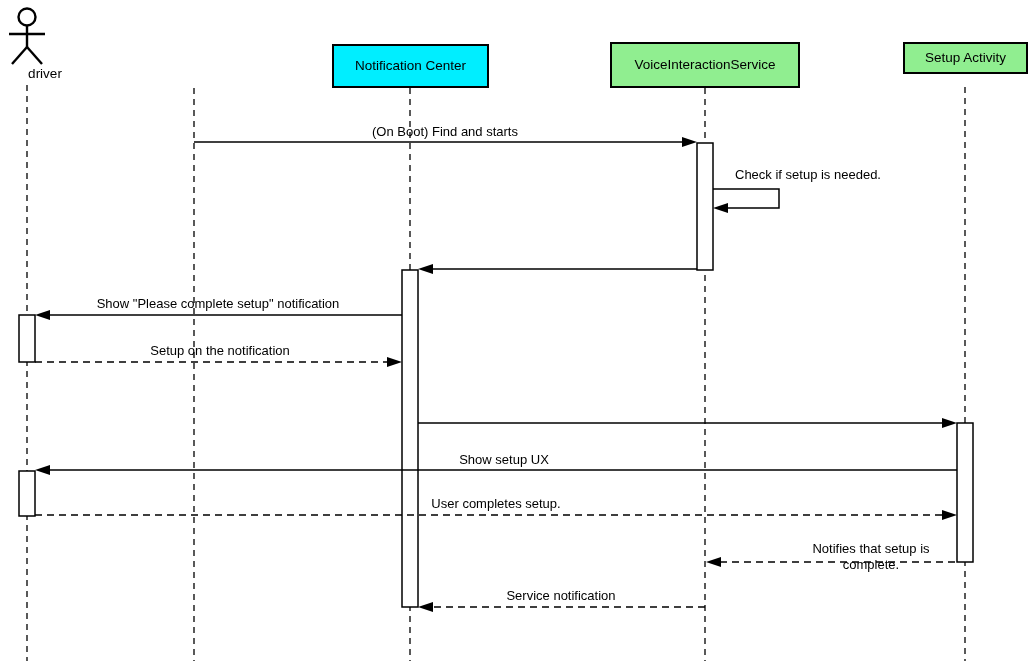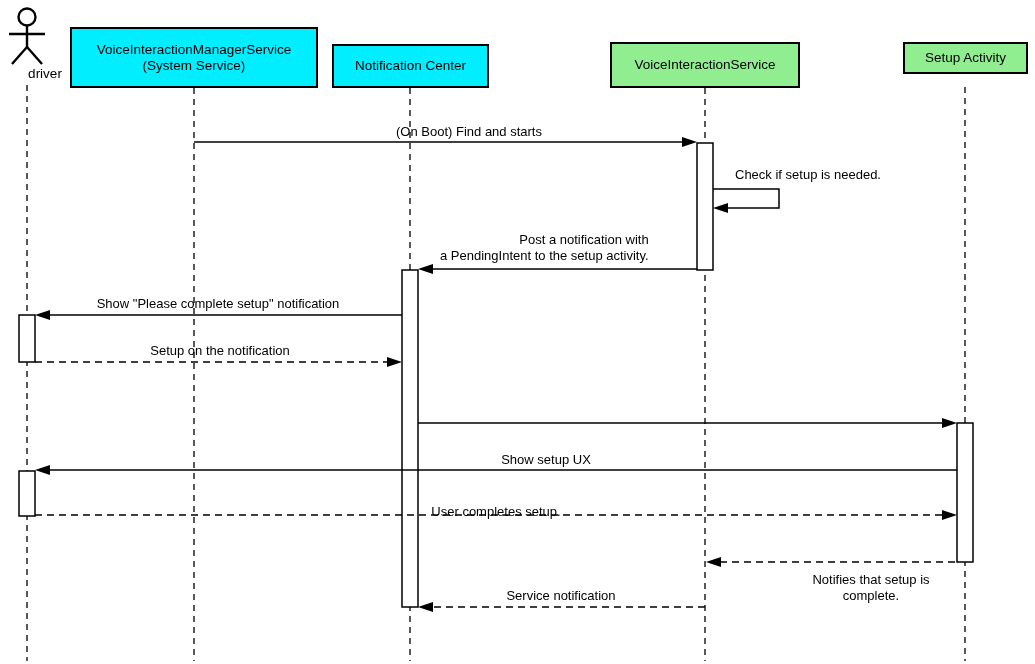--- a/index.html
+++ b/index.html
@@ -53,31 +53,27 @@
       <line x1="957" y1="470" x2="48" y2="470" stroke="#000000" stroke-width="1.5"></line>
       <polygon points="35,470 50,465 50,475" fill="#000000"></polygon>
       <line x1="35" y1="515" x2="944" y2="515" stroke="#000000" stroke-width="1.5" stroke-dasharray="7 5"></line>
       <polygon points="957,515 942,510 942,520" fill="#000000"></polygon>
       <line x1="955" y1="562" x2="719" y2="562" stroke="#000000" stroke-width="1.5" stroke-dasharray="7 5"></line>
       <polygon points="706,562 721,557 721,567" fill="#000000"></polygon>
       <line x1="705" y1="607" x2="431" y2="607" stroke="#000000" stroke-width="1.5" stroke-dasharray="7 5"></line>
       <polygon points="418,607 433,602 433,612" fill="#000000"></polygon>
     </svg>
 
-  <div class="pbox" id="p-vims" style="left: 70px; top: 27px; width: 248px; height: 61px; background: rgb(0, 238, 255);">VoiceInteractionManagerService
-(System Service)</div>
   <div class="pbox" id="p-vis" style="left: 610px; top: 42px; width: 190px; height: 46px; background: rgb(144, 238, 144);">VoiceInteractionService</div>
   <div class="pbox" id="p-nc" style="left: 332px; top: 44px; width: 157px; height: 44px; background: rgb(0, 238, 255);">Notification Center</div>
   <div class="pbox" id="p-sa" style="left: 903px; top: 42px; width: 125px; height: 32px; background: rgb(144, 238, 144);">Setup Activity</div>
 
   <div class="actor-label" id="actor-label" style="left: 45px; top: 66px;">driver</div>
 
-  <div class="msg center" id="ml-0" style="top: 124px; left: 445px; margin-left: 24px;">(On Boot) Find and starts</div>
+  <div class="msg center" id="ml-0" style="top: 124px; left: 445px;">(On Boot) Find and starts</div>
   <div class="msg" id="ml-1" style="top: 167px; left: 735px;">Check if setup is needed.</div>
-  <div class="msg" id="ml-2" style="top: 232px; left: 440px;">Post a notification with
-a PendingIntent to the setup activity.</div>
   <div class="msg center" id="ml-3" style="top: 296px; left: 218px;">Show "Please complete setup" notification</div>
   <div class="msg center" id="ml-4" style="top: 343px; left: 220px;">Setup on the notification</div>
-  <div class="msg center" id="ml-6" style="top: 452px; left: 504px; margin-left: 42px;">Show setup UX</div>
-  <div class="msg center" id="ml-7" style="top: 496px; left: 496px; margin-top: 8px;">User completes setup.</div>
-  <div class="msg center" id="ml-8" style="top: 541px; left: 871px; margin-top: 31px;">Notifies that setup is complete.</div>
+  <div class="msg center" id="ml-6" style="top: 452px; left: 504px;">Show setup UX</div>
+  <div class="msg center" id="ml-7" style="top: 496px; left: 496px;">User completes setup.</div>
+  <div class="msg center" id="ml-8" style="top: 541px; left: 871px;">Notifies that setup is complete.</div>
   <div class="msg center" id="ml-9" style="top: 588px; left: 561px;">Service notification</div>
 </div>
 
 </body></html>

